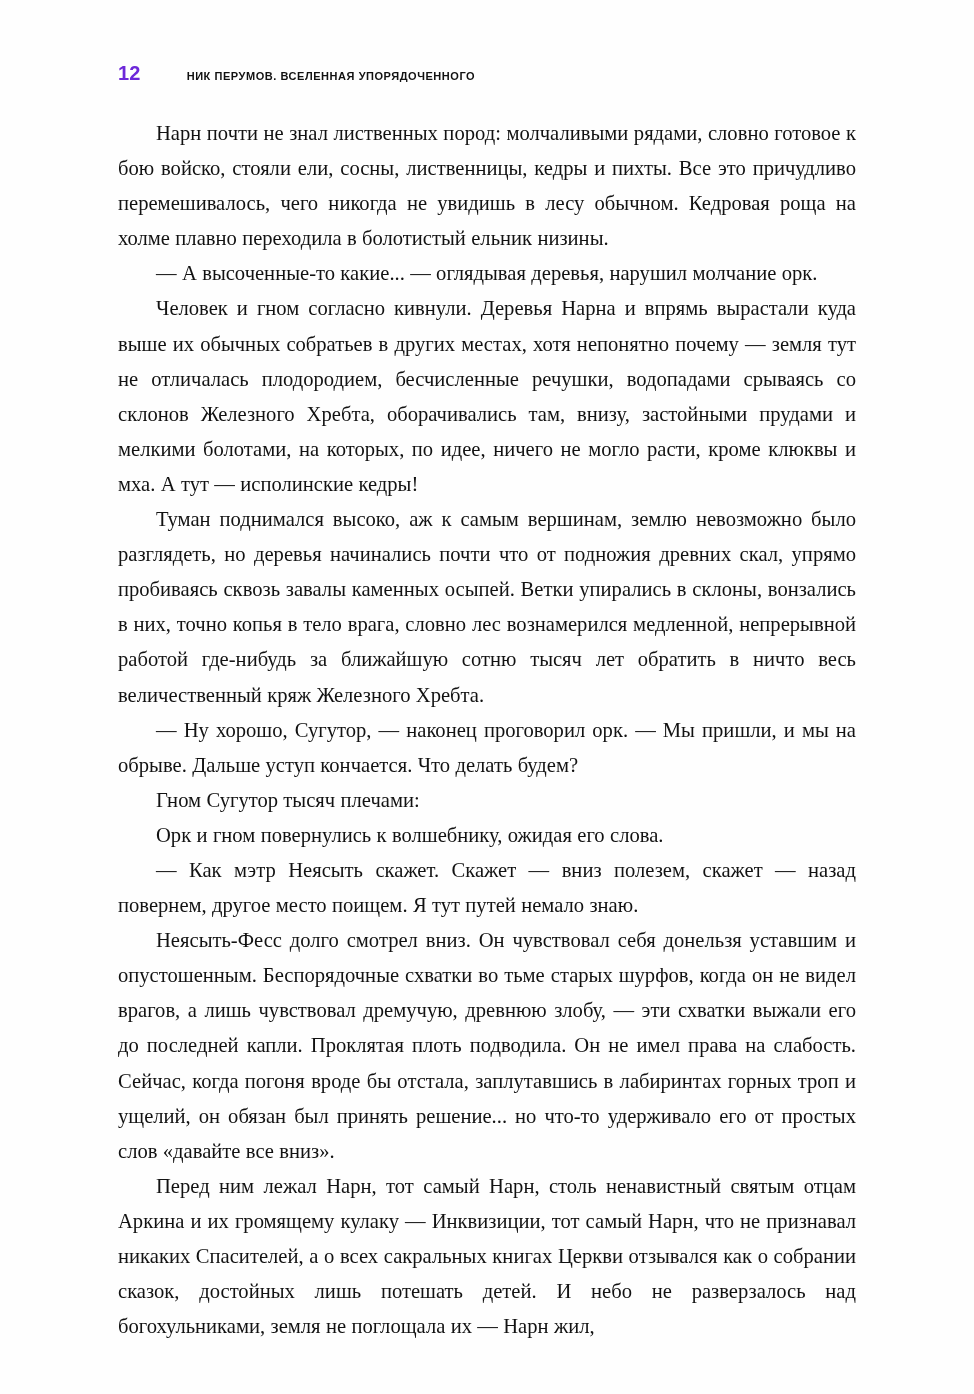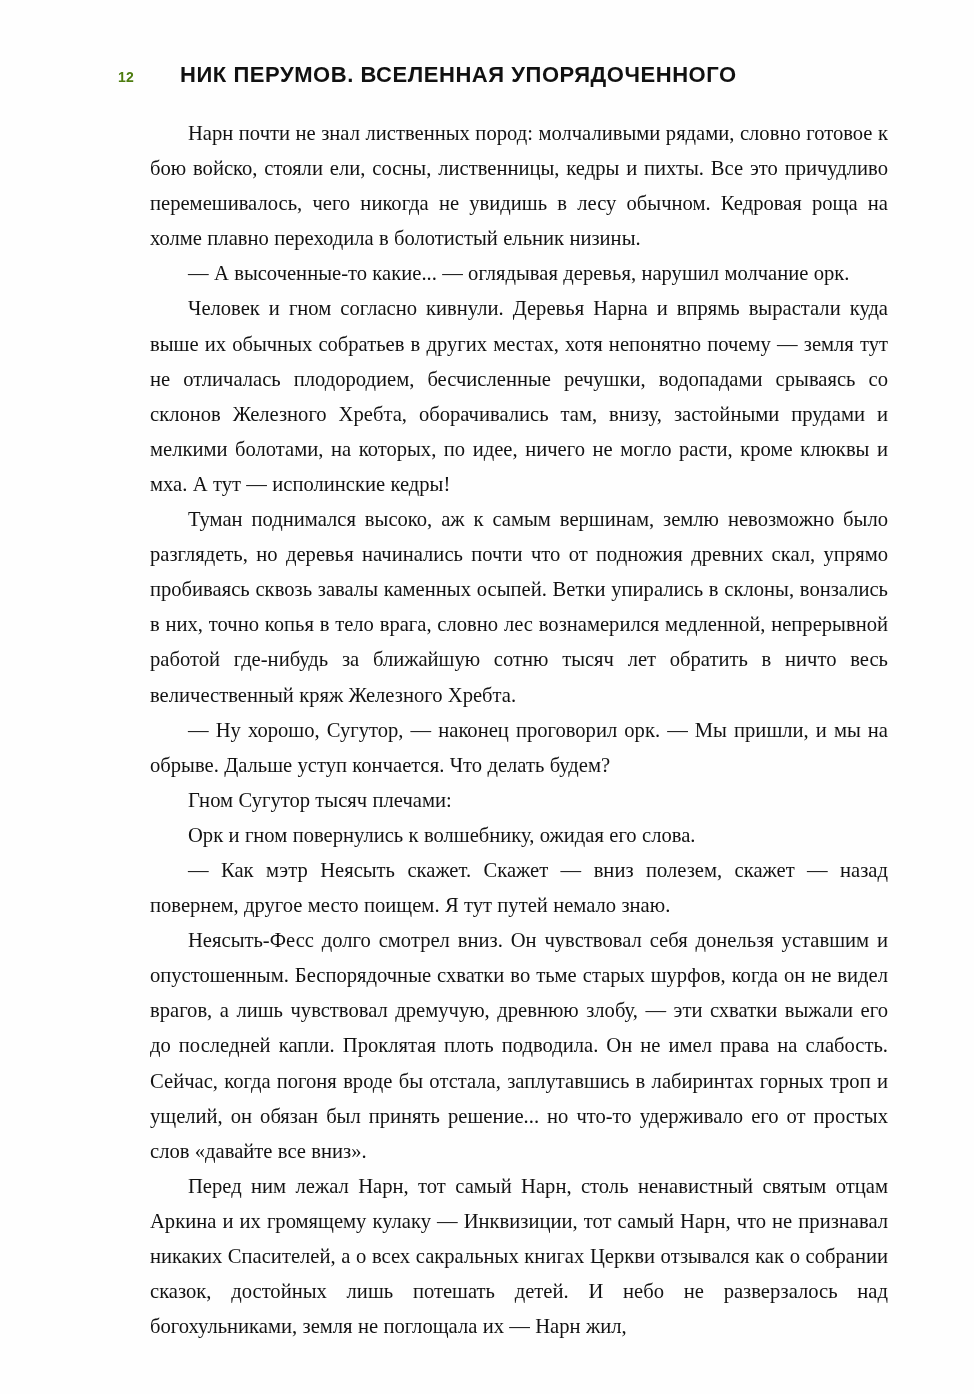--- a/index.html
+++ b/index.html
@@ -28,37 +28,36 @@
     left: 118px;
     right: 118px;
     display: flex;
     align-items: baseline;
     gap: 46px;
     white-space: nowrap;
   }
   .folio {
     font-family: "Liberation Sans", sans-serif;
     font-weight: bold;
-    font-size: 14px;
+    font-size: 20px;
     letter-spacing: 0.2px;
-    color: #4d7c0f;
+    color: #6d28d9;
   }
   .head-title {
     font-family: "Liberation Sans", sans-serif;
     font-weight: bold;
-    font-size: 22px;
+    font-size: 11px;
     letter-spacing: 0.55px;
     color: #111;
   }
   .textblock {
     position: absolute;
     top: 116px;
     left: 118px;
     width: 738px;
-    margin-left: 32px;
   }
   p.para {
     margin: 0;
     font-size: 20.6px;
     line-height: 35.1px;
     text-align: justify;
     text-indent: 38px;
     hyphens: manual;
     word-spacing: 0.2px;
     color: #121212;

